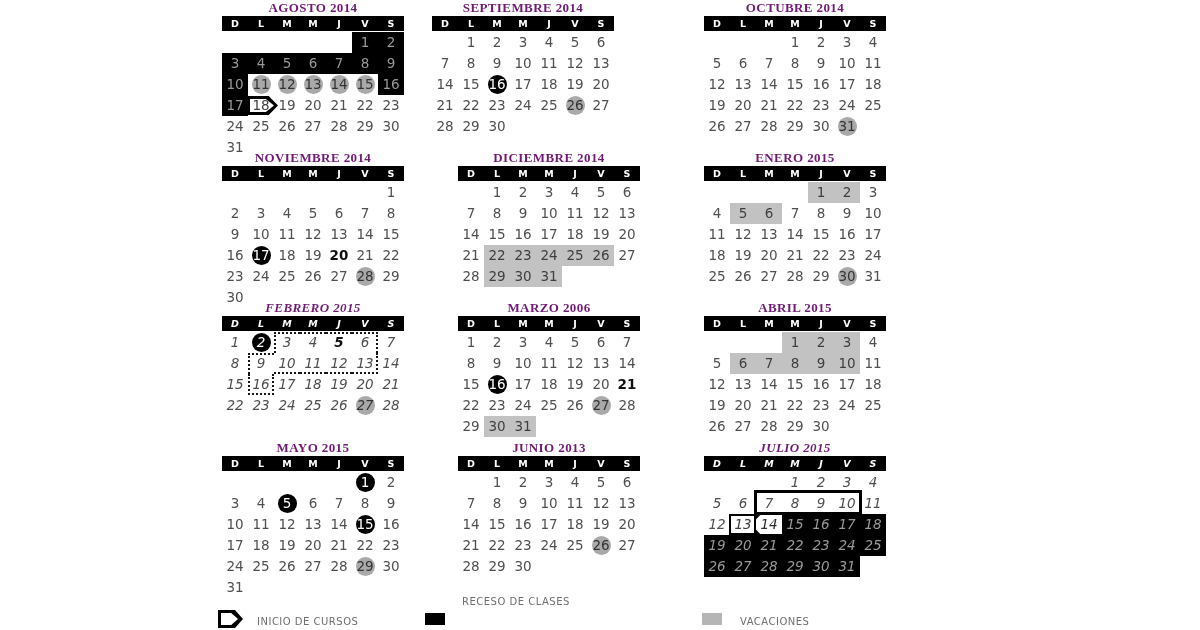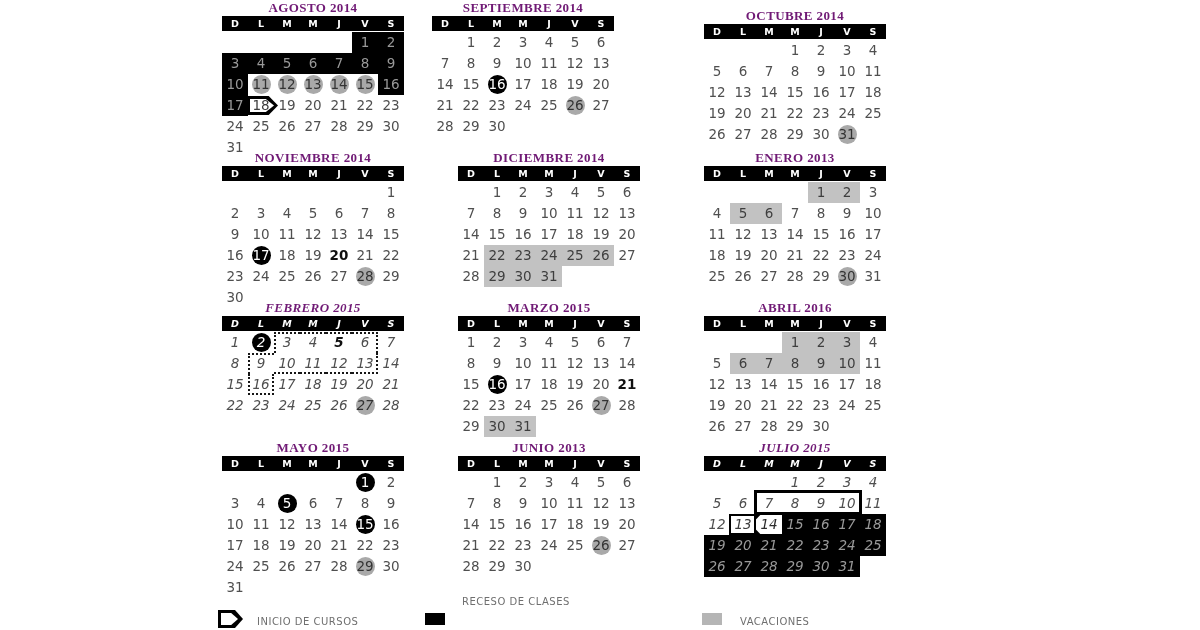--- a/index.html
+++ b/index.html
@@ -282,21 +282,21 @@
             <span class="num">28</span>
           </div>
           <div class="cell">
             <span class="num">29</span>
           </div>
           <div class="cell">
             <span class="num">30</span>
           </div>
         </div>
       </div>
-      <div class="month" style="left: 704px; top: 1px; margin-top: 8px;">
+      <div class="month" style="left: 704px; top: 1px;">
         <div class="m-title">OCTUBRE 2014</div>
         <div class="m-bar">
           <span>D</span>
           <span>L</span>
           <span>M</span>
           <span>M</span>
           <span>J</span>
           <span>V</span>
           <span>S</span>
         </div>
@@ -611,21 +611,21 @@
           </div>
           <div class="cell k-grayrect">
             <span class="num">30</span>
           </div>
           <div class="cell k-grayrect">
             <span class="num">31</span>
           </div>
         </div>
       </div>
       <div class="month" style="left: 704px; top: 151px;">
-        <div class="m-title">ENERO 2013</div>
+        <div class="m-title">ENERO 2015</div>
         <div class="m-bar">
           <span>D</span>
           <span>L</span>
           <span>M</span>
           <span>M</span>
           <span>J</span>
           <span>V</span>
           <span>S</span>
         </div>
         <div class="m-grid">
@@ -820,21 +820,21 @@
           </div>
           <div class="cell k-graycircle">
             <span class="num">27</span>
           </div>
           <div class="cell">
             <span class="num">28</span>
           </div>
         </div>
       </div>
       <div class="month" style="left: 458px; top: 301px;">
-        <div class="m-title">MARZO 2015</div>
+        <div class="m-title">MARZO 2006</div>
         <div class="m-bar">
           <span>D</span>
           <span>L</span>
           <span>M</span>
           <span>M</span>
           <span>J</span>
           <span>V</span>
           <span>S</span>
         </div>
         <div class="m-grid">
@@ -927,21 +927,21 @@
           </div>
           <div class="cell k-grayrect">
             <span class="num">30</span>
           </div>
           <div class="cell k-grayrect">
             <span class="num">31</span>
           </div>
         </div>
       </div>
       <div class="month" style="left: 704px; top: 301px;">
-        <div class="m-title">ABRIL 2016</div>
+        <div class="m-title">ABRIL 2015</div>
         <div class="m-bar">
           <span>D</span>
           <span>L</span>
           <span>M</span>
           <span>M</span>
           <span>J</span>
           <span>V</span>
           <span>S</span>
         </div>
         <div class="m-grid">

